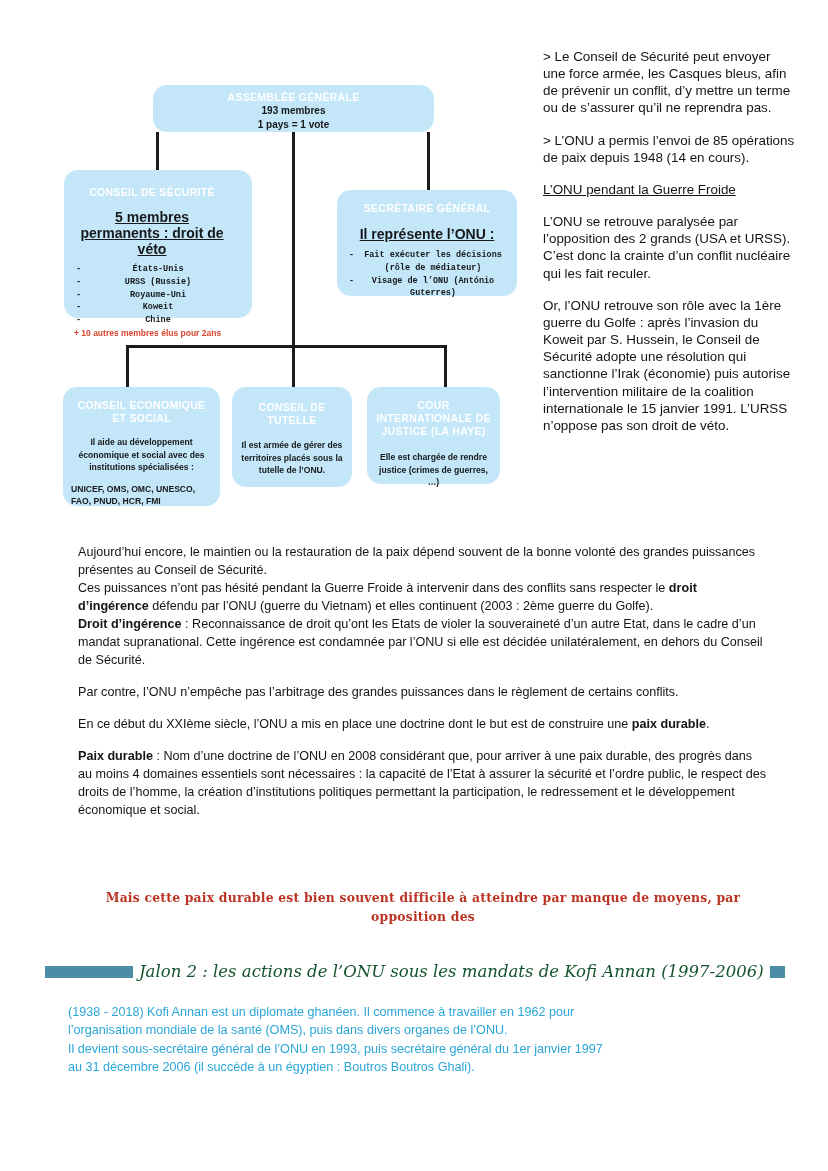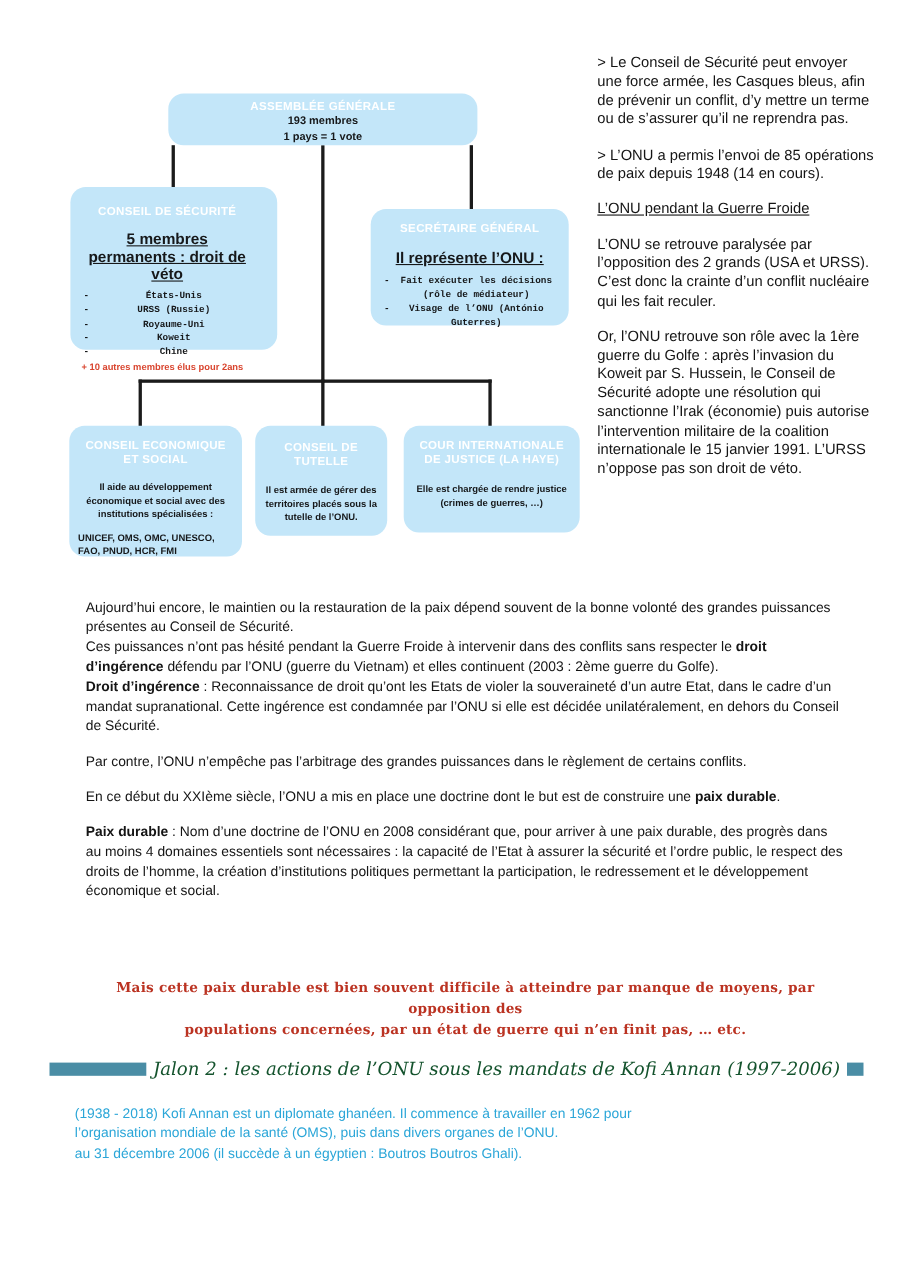--- a/index.html
+++ b/index.html
@@ -122,21 +122,21 @@
   }
   #node-ecosoc {
     left: 63px; top: 387px; width: 157px; height: 119px;
     padding: 12px 8px 8px 8px;
   }
   #node-tutelle {
     left: 232px; top: 387px; width: 120px; height: 100px;
     padding: 14px 8px 8px 8px;
   }
   #node-cij {
-    left: 367px; top: 387px; width: 160px; height: 97px;
+    left: 367px; top: 387px; width: 133px; height: 97px;
     padding: 12px 8px 8px 8px;
   }
 
   
   #right-column {
     position: absolute;
     left: 543px;
     top: 48px;
     width: 252px;
     font-size: 13.4px;
@@ -294,28 +294,28 @@
 
     <p>Par contre, l’ONU n’empêche pas l’arbitrage des grandes puissances dans le règlement de certains conflits.</p>
 
     <p><span>En ce début du XXIème siècle, l’ONU a mis en place une doctrine dont le but est de construire une </span><b>paix durable</b><span>.</span></p>
 
     <p><b>Paix durable</b><span> : Nom d’une doctrine de l’ONU en 2008 considérant que, pour arriver à une paix durable, des progrès dans au moins 4 domaines essentiels sont nécessaires : la capacité de l’Etat à assurer la sécurité et l’ordre public, le respect des droits de l’homme, la création d’institutions politiques permettant la participation, le redressement et le développement économique et social.</span></p>
   </div>
 
   <div id="red-note-block">
     <div>Mais cette paix durable est bien souvent difficile à atteindre par manque de moyens, par opposition des</div>
-    <div>populations concernées, par un état de guerre qui n’en finit pas, … etc.</div>
   </div>
 
   <div id="jalon-header">
     <div class="jalon-bar" id="jalon-bar-left"></div>
     <div id="jalon-title">Jalon 2 : les actions de l’ONU sous les mandats de Kofi Annan (1997-2006)</div>
     <div class="jalon-bar" id="jalon-bar-right"></div>
   </div>
 
   <div id="kofi-text">
     <p>(1938 - 2018) Kofi Annan est un diplomate ghanéen. Il commence à travailler en 1962 pour</p>
     <p>l’organisation mondiale de la santé (OMS), puis dans divers organes de l’ONU.</p>
+    <p>Il devient sous-secrétaire général de l’ONU en 1993, puis secrétaire général du 1er janvier 1997</p>
     <p>au 31 décembre 2006 (il succède à un égyptien : Boutros Boutros Ghali).</p>
   </div>
 
 </div>
 
 </body></html>

